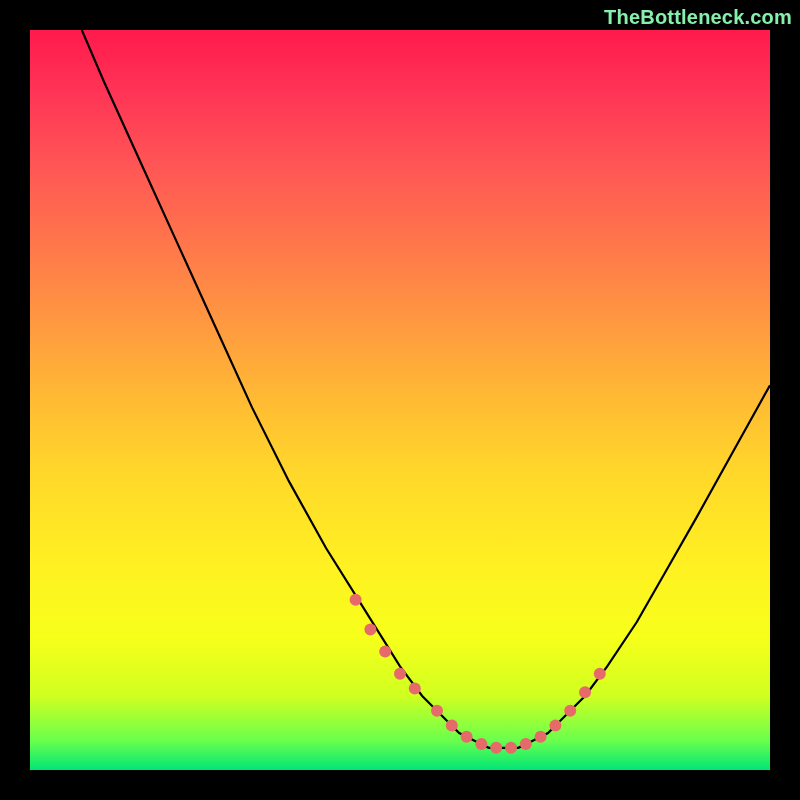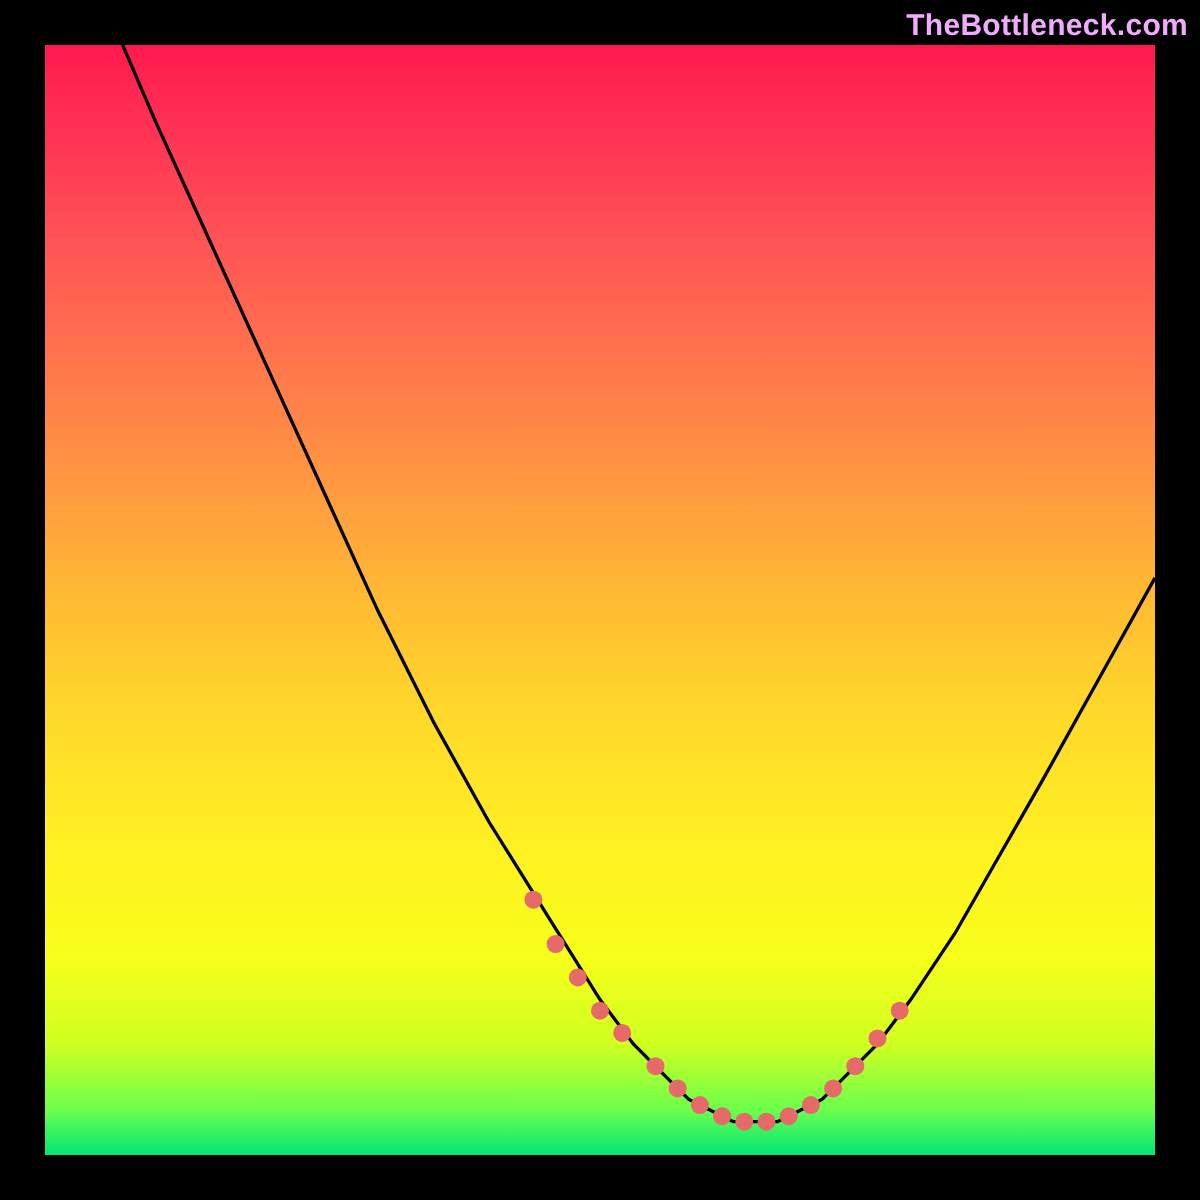--- a/index.html
+++ b/index.html
@@ -31,21 +31,21 @@
       #00e676 100%
     );
   }
   .watermark {
     position: absolute;
     top: 6px;
     right: 8px;
     font-family: Arial, Helvetica, sans-serif;
     font-size: 20px;
     font-weight: 600;
-    color: #f0abfc;
+    color: #86efac;
     letter-spacing: 0.2px;
   }
   svg.curve {
     position: absolute;
     left: 0;
     top: 0;
     width: 740px;
     height: 740px;
   }
   .curve path {

